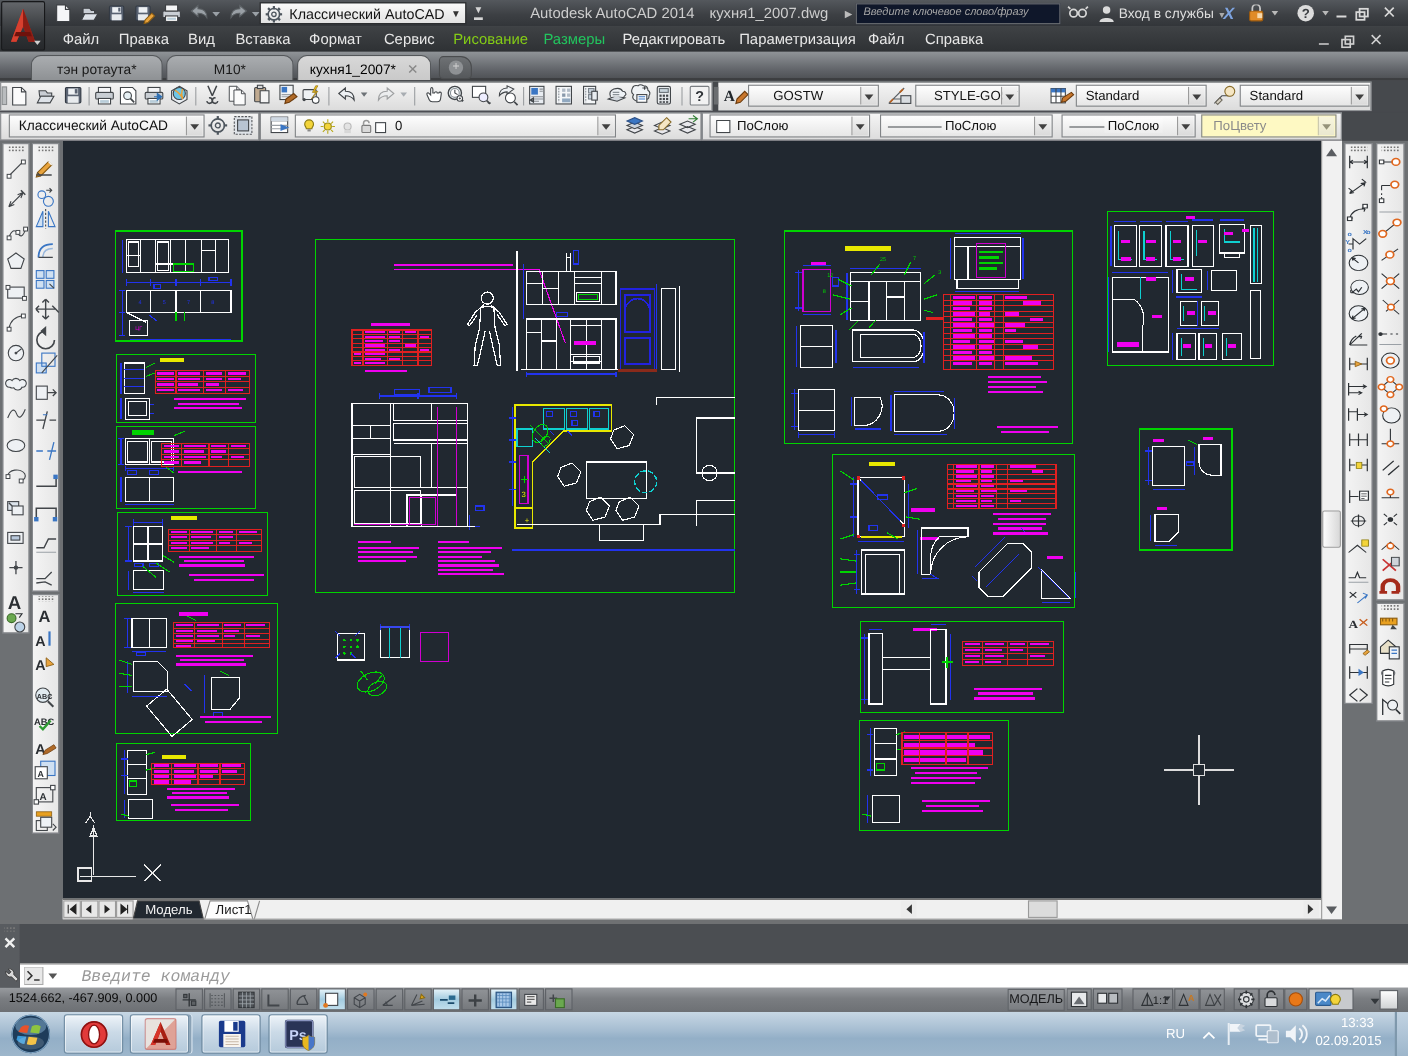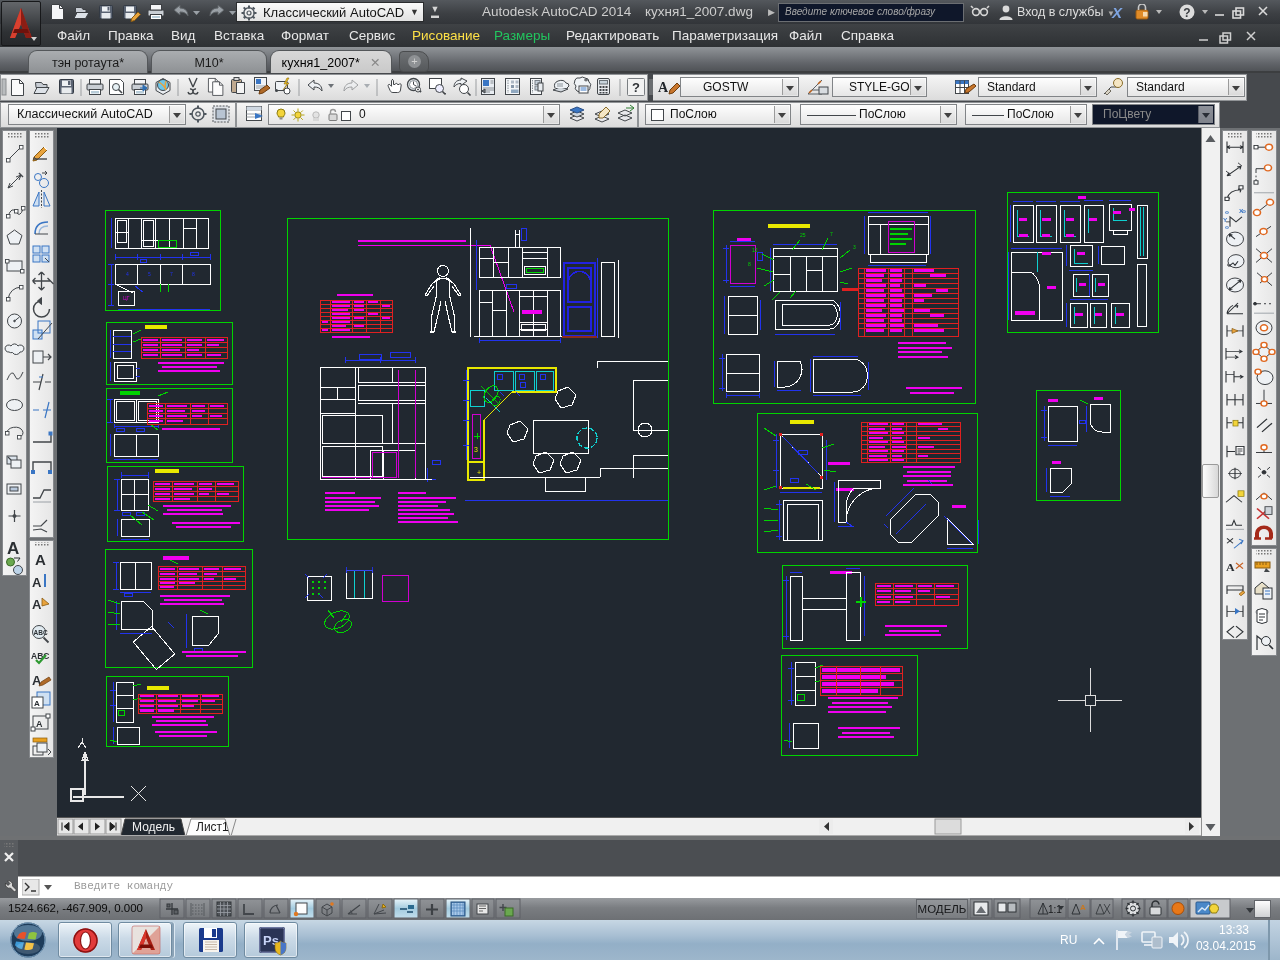--- a/index.html
+++ b/index.html
@@ -139,21 +139,21 @@
         <path d="M47 3 l8 8 M55 3 l-8 8"></path>
       </g>
     </svg>
 
 <div class="abs" style="left:57px;top:28px;color:#e8e8e8;font-size:13.5px">Файл</div>
 <div class="abs" style="left:108px;top:28px;color:#e8e8e8;font-size:13.5px">Правка</div>
 <div class="abs" style="left:171px;top:28px;color:#e8e8e8;font-size:13.5px">Вид</div>
 <div class="abs" style="left:214px;top:28px;color:#e8e8e8;font-size:13.5px">Вставка</div>
 <div class="abs" style="left:281px;top:28px;color:#e8e8e8;font-size:13.5px">Формат</div>
 <div class="abs" style="left:349px;top:28px;color:#e8e8e8;font-size:13.5px">Сервис</div>
-<div class="abs" style="left:412px;top:28px;color:#fde047;font-size:13.5px">Рисование</div>
+<div class="abs" style="left:412px;top:28px;color:#84cc16;font-size:13.5px">Рисование</div>
 <div class="abs" style="left:494px;top:28px;color:#22c55e;font-size:13.5px">Размеры</div>
 <div class="abs" style="left:566px;top:28px;color:#e8e8e8;font-size:13.5px">Редактировать</div>
 <div class="abs" style="left:672px;top:28px;color:#e8e8e8;font-size:13.5px">Параметризация</div>
 <div class="abs" style="left:789px;top:28px;color:#e8e8e8;font-size:13.5px">Файл</div>
 <div class="abs" style="left:841px;top:28px;color:#e8e8e8;font-size:13.5px">Справка</div>
 <svg class="abs" style="left:1196px;top:29px" width="72" height="15" viewBox="0 0 72 15">
       <g stroke="#d0d0d0" stroke-width="1.5" fill="none">
         <path d="M3 11 h9"></path>
         <rect x="27" y="4" width="7.5" height="7"></rect>
         <rect x="24" y="7" width="7.5" height="7"></rect>
@@ -453,21 +453,21 @@
       <span style="left:55px;background:linear-gradient(#fdfdfd,#ededed);padding:0 3px">ПоСлою</span>
       <div class="carr"></div>
     </div>
 <div class="abs combo" style="left:965px;top:104px;width:122px;height:21px">
       <svg class="abs" style="left:6px;top:9px" width="70" height="3">
         <path d="M0 1.5h70" stroke="#42464a"></path>
       </svg>
       <span style="left:38px;background:linear-gradient(#fdfdfd,#ededed);padding:0 3px">ПоСлою</span>
       <div class="carr"></div>
     </div>
-<div class="abs combo" style="left:1092px;top:104px;width:123px;height:21px;background:#0f172a">
+<div class="abs combo" style="left:1092px;top:104px;width:123px;height:21px;background:#fef9c3">
       <span style="left:10px;color:#8a8a8a">ПоЦвету</span>
       <div class="carr" style="opacity:.55"></div>
     </div>
 
 <div class="abs" id="main" style="left:0;top:128px;width:1280px;height:710px;background:#6d7073"></div>
 
 <svg class="abs" style="left:57px;top:128px" width="1144" height="689" viewBox="57 128 1144 689" shape-rendering="crispEdges">
 <rect x="57" y="128" width="1144" height="689" fill="#212830"></rect>
 <g id="leftcol">
 
@@ -1740,21 +1740,21 @@
  <g transform="translate(2,40)">
         <rect width="14" height="16" fill="#6e7174" opacity="0"></rect>
         <path d="M3.5 3 a4 4 0 0 0 5 5 l4 4 2-2 -4-4 a4 4 0 0 0 -5-5 l2.5 2.5 -2 2z" fill="#d8d8d8" stroke="#2e2e2e" stroke-width="0.7"></path>
       </g>
 </svg>
 <svg class="abs" style="left:22px;top:879px" width="46" height="17" viewBox="0 0 46 17">
  <rect x="0" y="0" width="17" height="16" fill="#e8e8e8" stroke="#aaa"></rect>
  <path d="M3 4 l4 4 -4 4 M9 12 h5" stroke="#333" fill="none" stroke-width="1.4"></path>
  <path d="M22 6 l8 0 -4 5z" fill="#555"></path>
 </svg>
-<div class="abs" style="left:74px;top:880px;font-family:'Liberation Mono',monospace;font-size:11px;color:#9a9a9a">Введите команду</div>
+<div class="abs" style="left:74px;top:880px;font-family:'Liberation Mono',monospace;font-style:italic;font-size:15px;color:#9a9a9a">Введите команду</div>
 
 <div class="abs" id="statusbar"></div>
 <div class="abs" style="left:8px;top:902px;font-size:11.5px;color:#0a0a0a">1524.662, -467.909, 0.000</div>
 
 <svg class="abs" style="left:155px;top:898px" width="380" height="22" viewBox="0 0 380 22">
  <defs>
   <linearGradient id="btnoff" x1="0" y1="0" x2="0" y2="1">
           <stop offset="0" stop-color="#909397"></stop>
           <stop offset="0" stop-color="#909397"></stop>
           <stop offset="1" stop-color="#75787c"></stop>
@@ -1951,15 +1951,15 @@
 <svg class="abs" style="left:1140px;top:928px" width="26" height="24" viewBox="0 0 26 24">
       <rect x="2" y="4" width="13" height="10" rx="1" fill="none" stroke="#f0f4f8" stroke-width="1.6"></rect>
       <path d="M4 17 h9" stroke="#f0f4f8" stroke-width="1.6"></path>
       <rect x="12" y="9" width="10" height="11" rx="1" fill="#aebecd" stroke="#f0f4f8"></rect>
     </svg>
 <svg class="abs" style="left:1166px;top:929px" width="24" height="22" viewBox="0 0 24 22">
       <path d="M3 8 h4 l5-5 v16 l-5-5 h-4z" fill="#f0f4f8"></path>
       <path d="M15 6 a6 6 0 0 1 0 10 M18 3 a10 10 0 0 1 0 16" fill="none" stroke="#f0f4f8" stroke-width="1.7"></path>
     </svg>
 <div class="abs tray" style="left:1212px;top:923px;width:44px;text-align:center">13:33</div>
-<div class="abs tray" style="left:1186px;top:939px;width:70px;text-align:right">03.04.2015</div>
+<div class="abs tray" style="left:1186px;top:939px;width:70px;text-align:right">02.09.2015</div>
 <div class="abs" style="left:1268px;top:920px;width:12px;height:40px;background:linear-gradient(#c2d3e2,#9db6cb);border-left:2px solid #7e98ac"></div>
 
 </div>
 </body></html>

